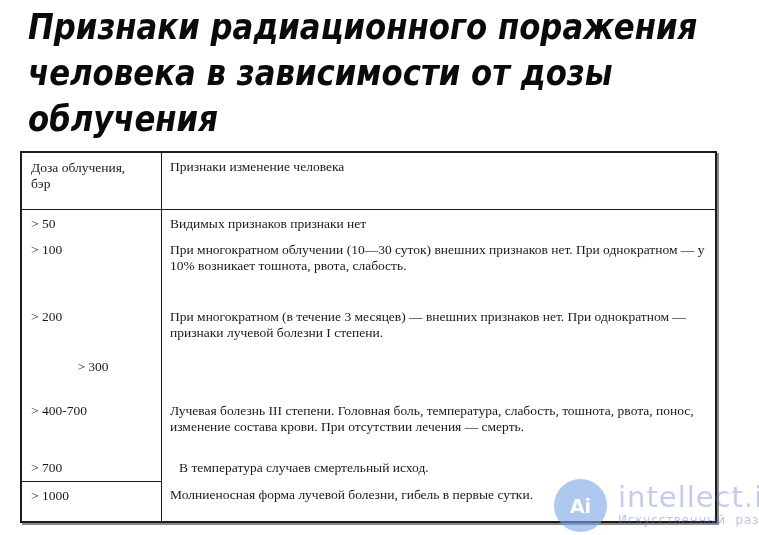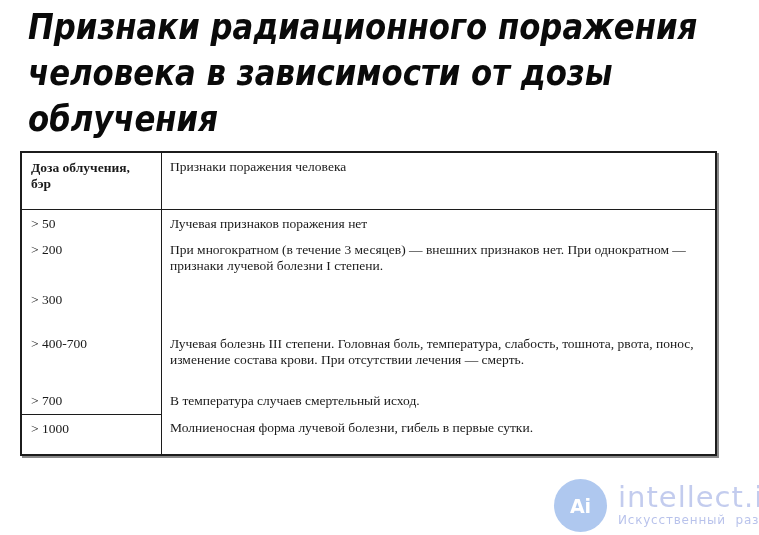--- a/index.html
+++ b/index.html
@@ -46,27 +46,27 @@
     width: 140px;
     border-right: 1.5px solid #1c1c1c;
     padding: 6px 6px 0 9px;
   }
   .c-right {
     flex: 1 1 auto;
     padding: 6px 10px 0 8px;
   }
   .t-row.header { min-height: 57px; border-bottom: 1.5px solid #1c1c1c; }
   .t-row.header .c-left { padding-top: 7px; }
-  .t-row.header .c-left .wrapbox { max-width: 108px; font-weight: bold; }
+  .t-row.header .c-left .wrapbox { max-width: 108px; }
   .t-row.r1 { min-height: 26px; font-family: Liberation Serif, serif; }
   .t-row.r2 { min-height: 67px; }
   .t-row.r3 { min-height: 50px; }
-  .t-row.r4 { min-height: 44px; }
+  .t-row.r4 { min-height: 44px; text-align: center; }
   .t-row.r5 { min-height: 57px; }
-  .t-row.r6 { min-height: 27px; }
+  .t-row.r6 { min-height: 27px; gap: 9px; }
   .t-row.r7 { min-height: 40px; }
   .t-row.r7 .c-left { border-top: 1.5px solid #1c1c1c; }
 
   
   .watermark {
     position: absolute;
     left: 554px;
     top: 479px;
     display: flex;
     align-items: flex-start;
@@ -109,28 +109,32 @@
   <div>Признаки радиационного поражения</div>
   <div>человека в зависимости от дозы</div>
   <div>облучения</div>
 </div>
 
 <div class="dose-table">
   <div class="t-row header">
     <div class="c-left">
       <div class="wrapbox">Доза облучения, бэр</div>
     </div>
-    <div class="c-right">Признаки поражения человека</div>
+    <div class="c-right">Признаки изменение человека</div>
   </div>
 
   <div class="t-row r1">
     <div class="c-left">&gt; 50</div>
-    <div class="c-right">Лучевая признаков поражения нет</div>
+    <div class="c-right">Видимых признаков признаки нет</div>
   </div>
 
+  <div class="t-row r2">
+    <div class="c-left">&gt; 100</div>
+    <div class="c-right">При многократном облучении (10—30 суток) внешних признаков нет. При однократном — у 10% возникает тошнота, рвота, слабость.</div>
+  </div>
 
   <div class="t-row r3">
     <div class="c-left">&gt; 200</div>
     <div class="c-right">При многократном (в течение 3 месяцев) — внешних признаков нет. При однократном — признаки лучевой болезни I степени.</div>
   </div>
 
   <div class="t-row r4">
     <div class="c-left">&gt; 300</div>
   </div>
 

